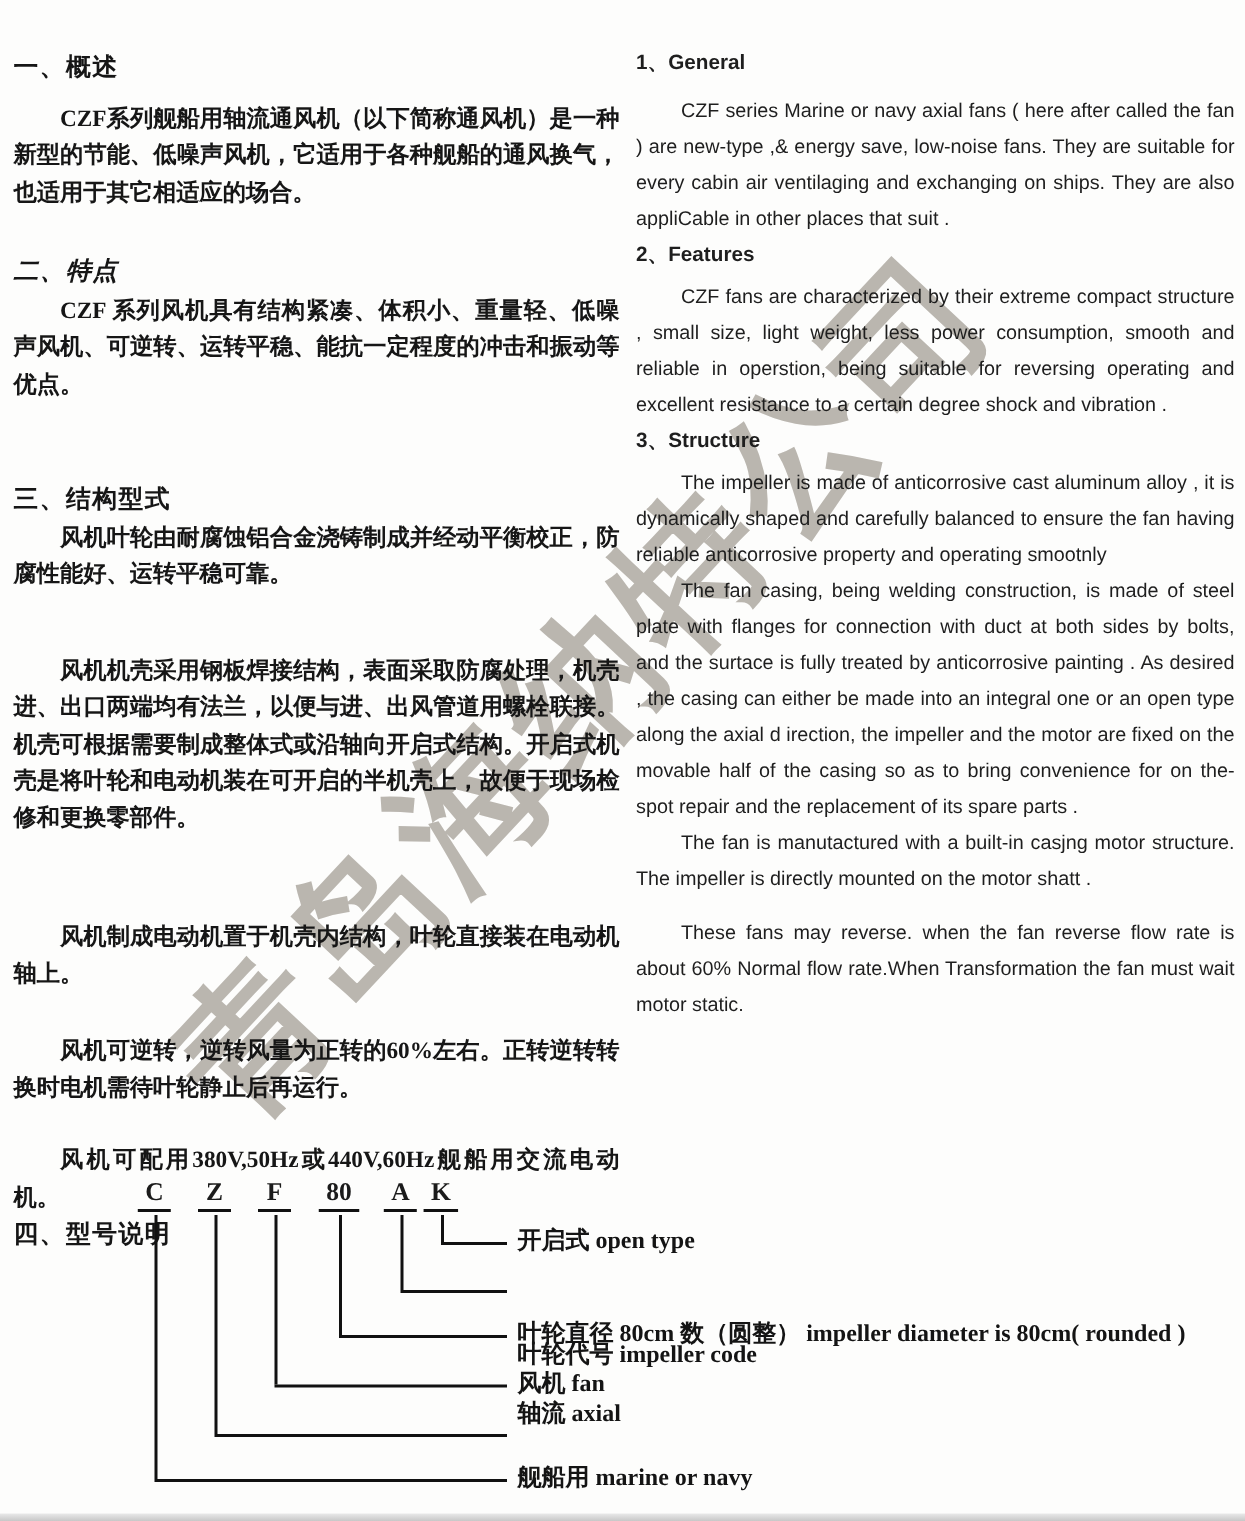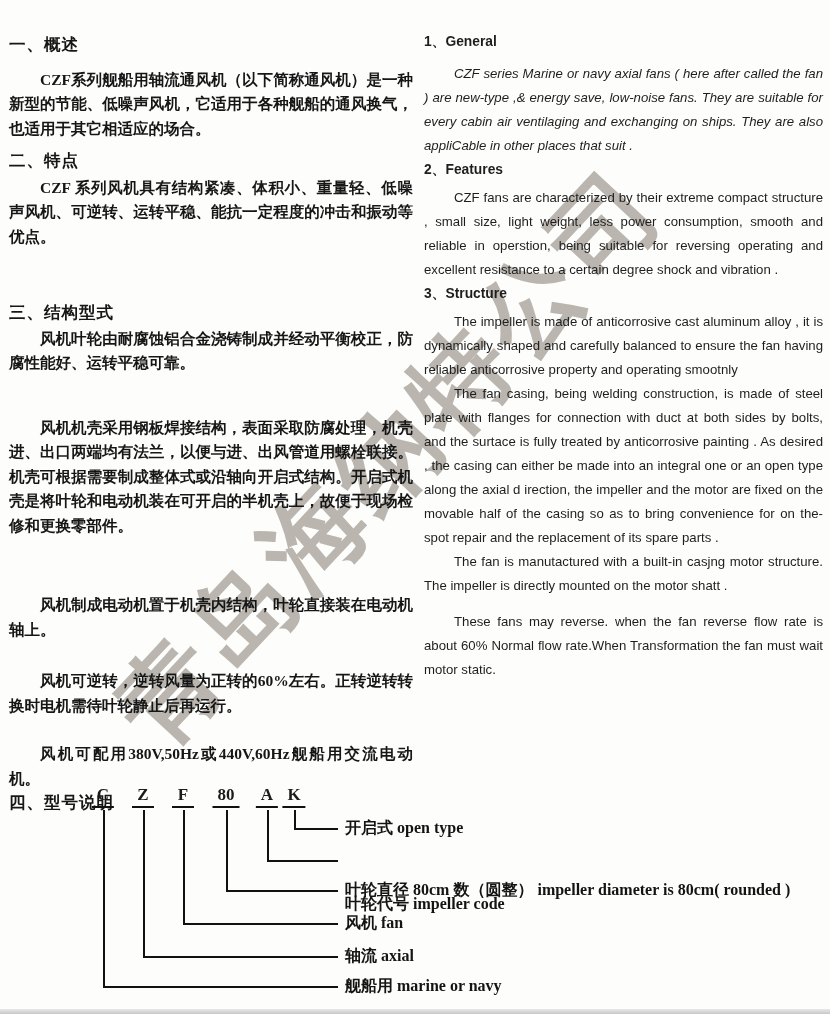--- a/index.html
+++ b/index.html
@@ -29,45 +29,45 @@
   .zh-p{margin:0;text-indent:2em;text-align:justify;}
 
   
   .en{font-family:"Liberation Sans","DejaVu Sans",sans-serif;font-weight:400;
       font-size:13.2px;line-height:24px;color:#1e1e1e;}
   .en-h{margin:0;font-size:13.8px;}
   .en-p{margin:0;text-indent:30px;text-align:justify;}
   .indent-h{padding-left:30px;}
 
   
-  .lm1{margin-top:10px;} .lm2{margin-top:8px;} .lm3{margin-top:2px;}
+  .lm1{margin-top:10px;} .lm2{margin-top:28px;font-style:italic;} .lm3{margin-top:2px;}
   .lm4{margin-top:52px;} .lm5{margin-top:1px;}  .lm6{margin-top:40px;}
   .lm7{margin-top:55px;} .lm8{margin-top:27px;} .lm9{margin-top:24px;}
-  .rm1{margin-top:8px;font-style:italic;}  .rm2{margin-top:4px;}  .rm3{margin-top:12px;}
+  .rm1{margin-top:8px;}  .rm2{margin-top:4px;}  .rm3{margin-top:12px;}
 
   
   .diagram{position:absolute;left:0;top:783px;width:830px;height:231px;z-index:1;}
   .dg-code{
     position:absolute;top:2px;transform:translateX(-50%);
     font-family:"Liberation Serif","DejaVu Serif",serif;font-weight:600;
     font-size:17px;line-height:20px;text-align:center;
     border-bottom:2px solid #111;padding:0 5px 1px 5px;min-width:12px;
   }
   .vline{position:absolute;width:2px;background:#111;top:27px;}
   .hline{position:absolute;height:2px;background:#111;}
   .dg-label{
     position:absolute;left:345px;white-space:nowrap;
     font-family:"Liberation Serif","DejaVu Serif",serif;font-weight:600;
     font-size:16px;line-height:20px;color:#141414;
   }
   
   .p0 .dg-code{left:103px;} .p0 .vline{left:103px;height:176px;}
   .p0 .hline{left:103px;top:203px;width:235px;} .p0 .dg-label{top:193px;}
   .p1 .dg-code{left:143px;} .p1 .vline{left:143px;height:146px;}
-  .p1 .hline{left:143px;top:173px;width:195px;} .p1 .dg-label{top:163px;text-align:center;}
+  .p1 .hline{left:143px;top:173px;width:195px;} .p1 .dg-label{top:150px;text-align:center;}
   .p2 .dg-code{left:183px;} .p2 .vline{left:183px;height:113px;}
   .p2 .hline{left:183px;top:140px;width:155px;} .p2 .dg-label{top:130px;}
   .p3 .dg-code{left:226px;} .p3 .vline{left:226px;height:80px;}
   .p3 .hline{left:226px;top:107px;width:112px;} .p3 .dg-label{top:97px;}
   .p4 .dg-code{left:267px;} .p4 .vline{left:267px;height:50px;}
   .p4 .hline{left:267px;top:77px;width:71px;} .p4 .dg-label{top:67px;margin-top:44px;}
   .p5 .dg-code{left:294px;} .p5 .vline{left:294px;height:18px;}
   .p5 .hline{left:294px;top:45px;width:44px;} .p5 .dg-label{top:35px;}
 
   .scan-edge{position:absolute;left:0;bottom:0;width:100%;height:5px;

